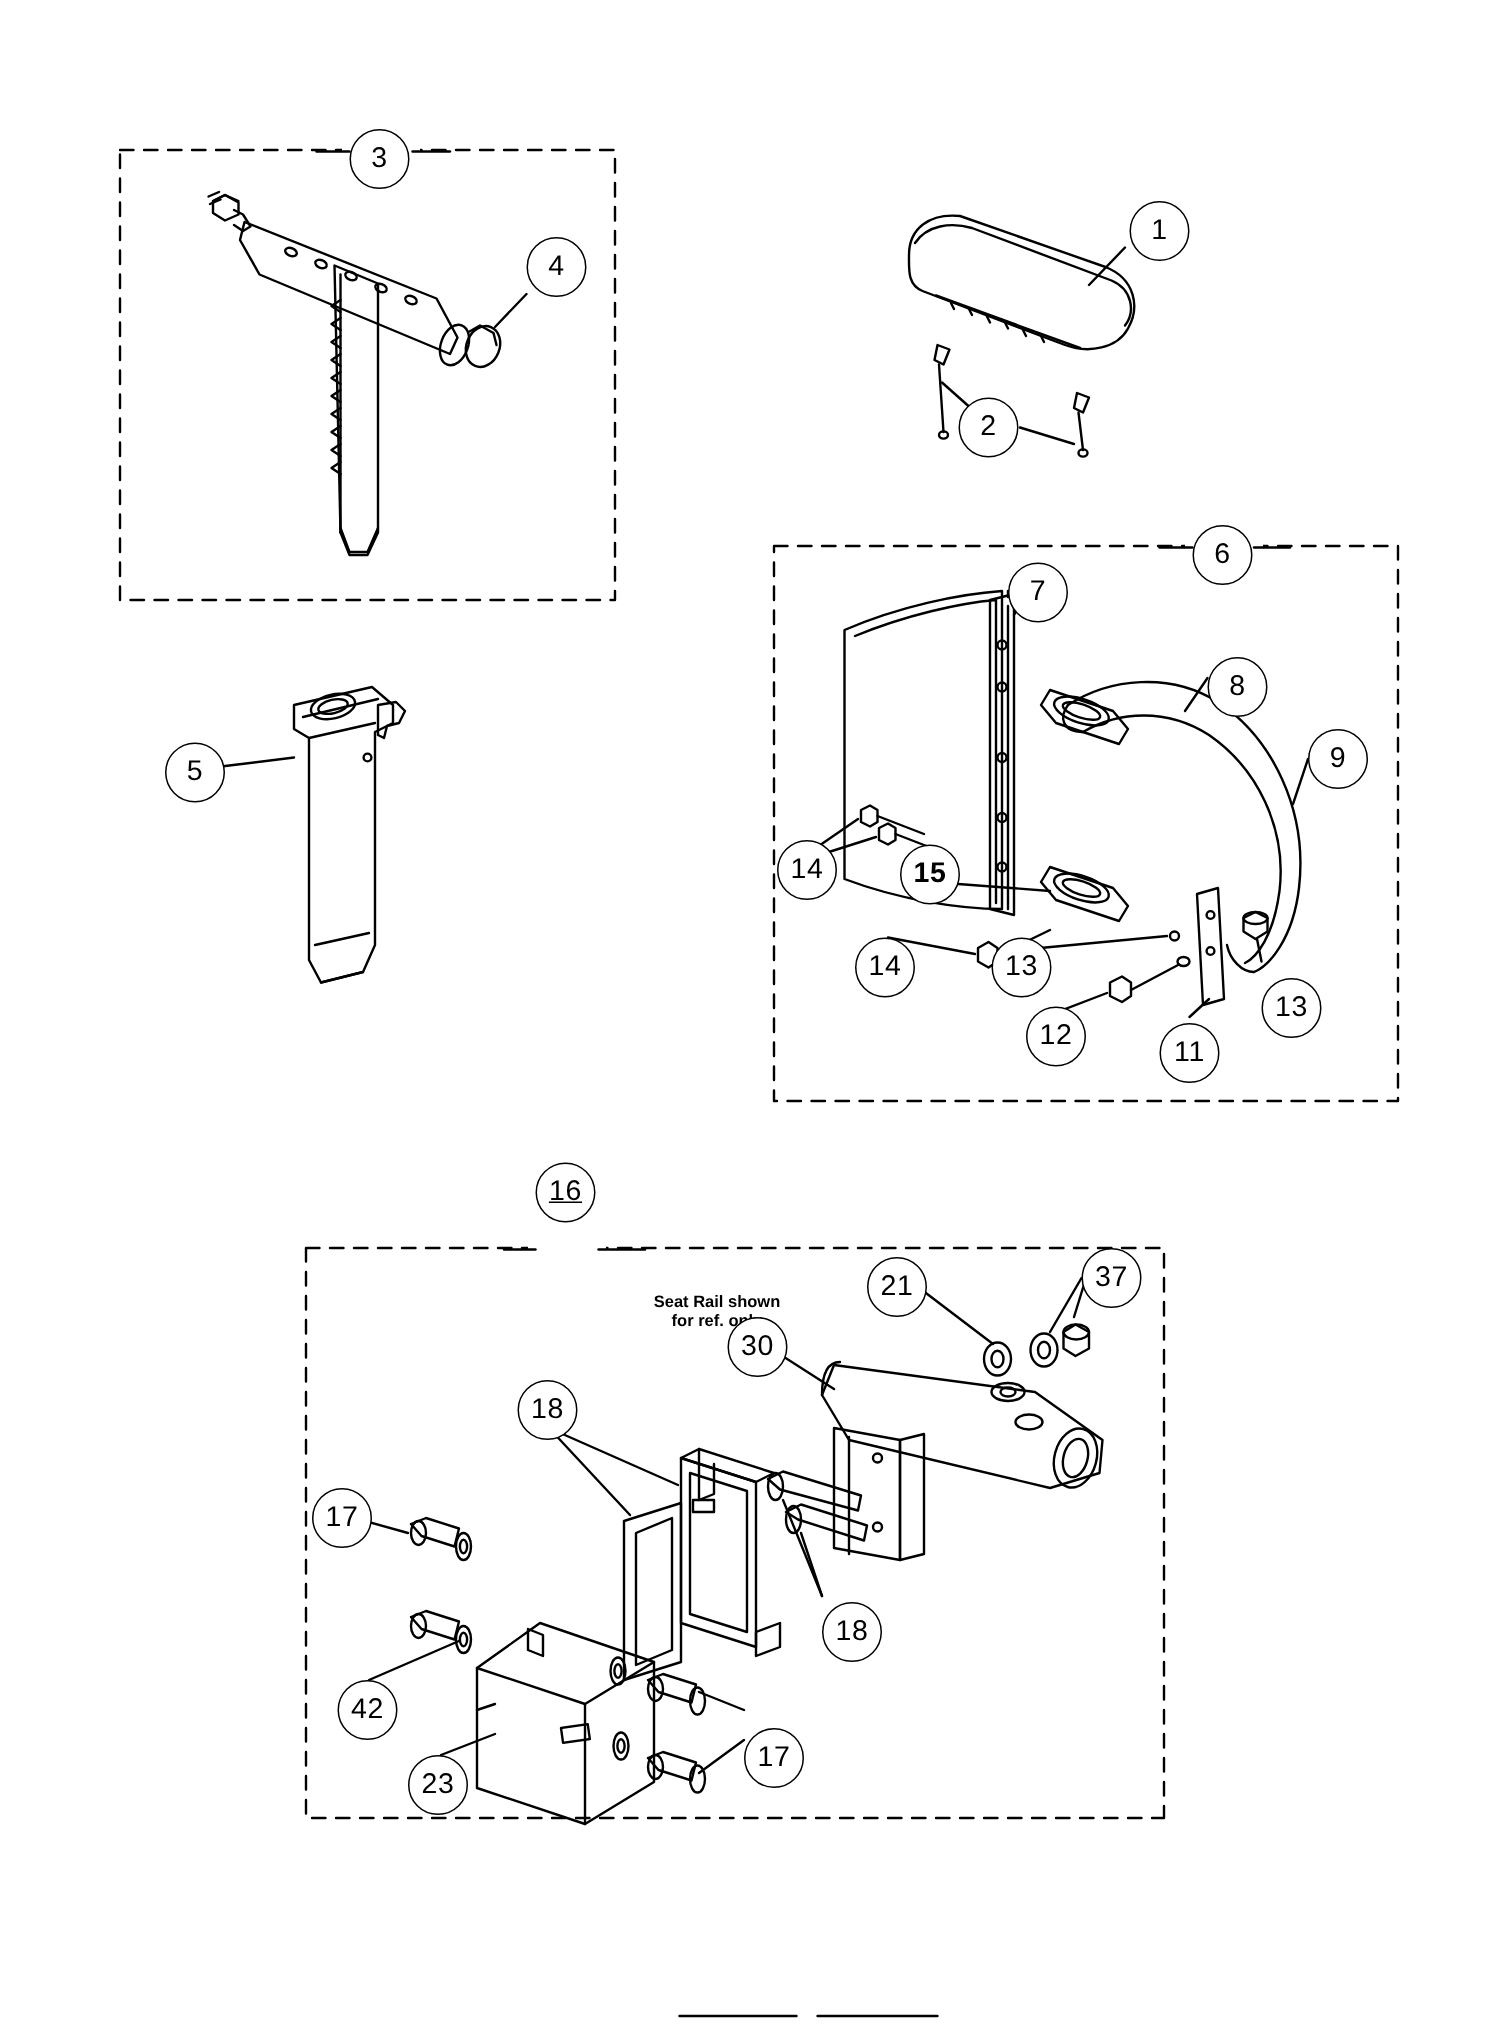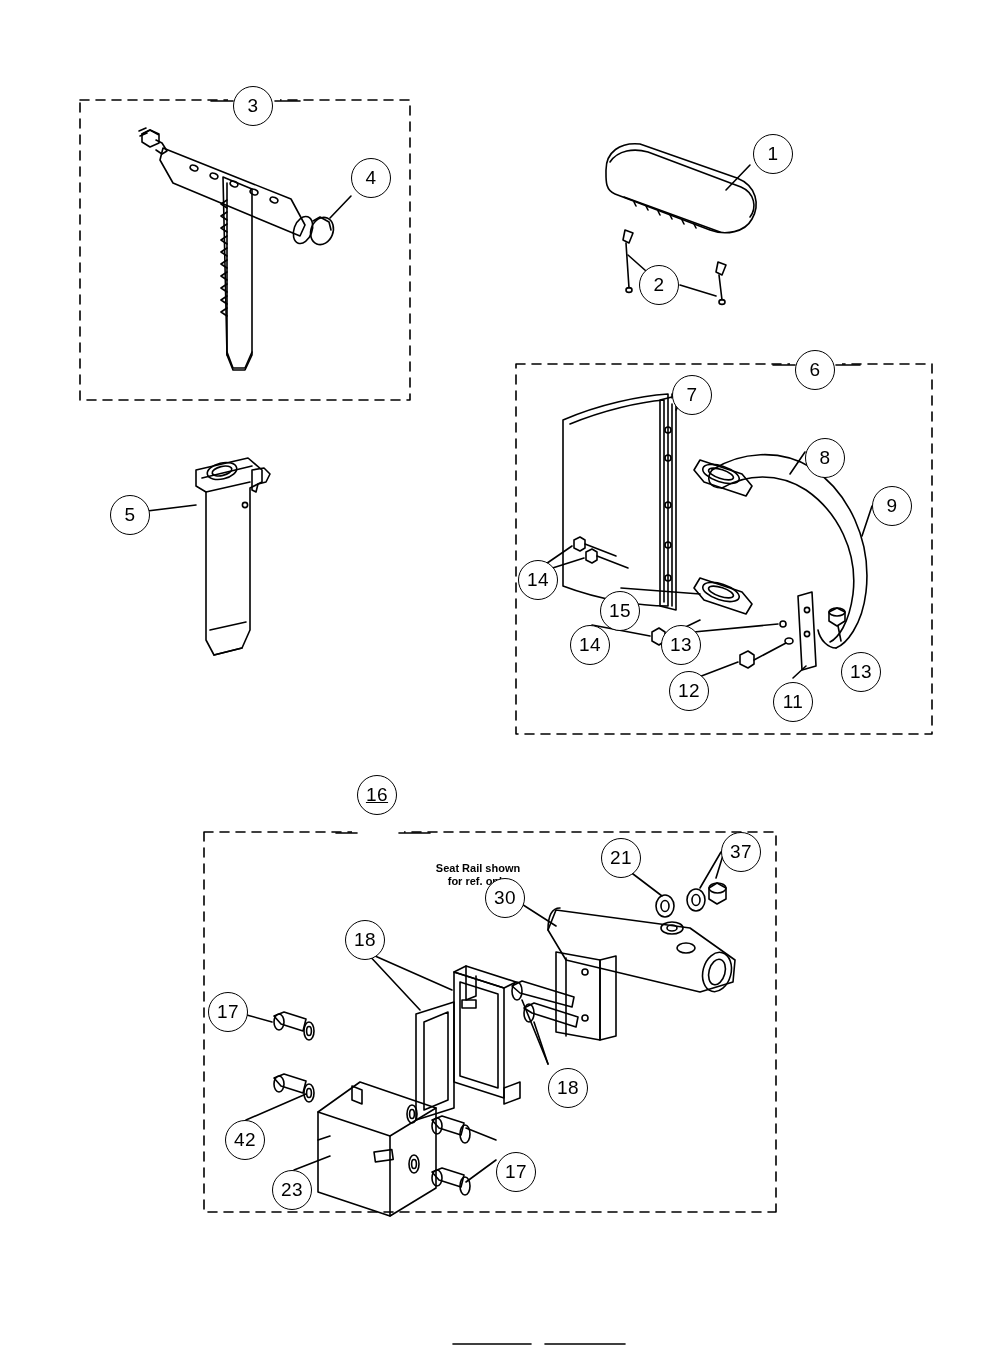--- a/index.html
+++ b/index.html
@@ -281,29 +281,29 @@
   <div class="callout" style="left:639px; top:265px;">2</div>
   <div class="callout" style="left:233px; top:86px;">3</div>
   <div class="callout" style="left:351px; top:158px;">4</div>
   <div class="callout" style="left:110px; top:495px;">5</div>
   <div class="callout" style="left:795px; top:350px;">6</div>
   <div class="callout" style="left:672px; top:375px;">7</div>
   <div class="callout" style="left:805px; top:438px;">8</div>
   <div class="callout" style="left:872px; top:486px;">9</div>
   <div class="callout" style="left:841px; top:652px;">13</div>
   <div class="callout" style="left:773px; top:682px;">11</div>
-  <div class="callout" style="left:669px; top:671px;">12</div>
+  <div class="callout" style="left:684px; top:671px;">12</div>
   <div class="callout" style="left:661px; top:625px;">13</div>
   <div class="callout" style="left:518px; top:560px;">14</div>
   <div class="callout" style="left:570px; top:625px;">14</div>
-  <div class="callout" style="left:600px; top:591px;">15</div>
+  <div class="callout" style="left:600px; top:563px;font-weight:bold;">15</div>
   <div class="callout" style="left:357px; top:775px;text-decoration:underline;">16</div>
   <div class="callout" style="left:208px; top:992px;">17</div>
   <div class="callout" style="left:496px; top:1152px;">17</div>
   <div class="callout" style="left:345px; top:920px;">18</div>
   <div class="callout" style="left:548px; top:1068px;">18</div>
   <div class="callout" style="left:485px; top:878px;">30</div>
-  <div class="callout" style="left:601px; top:838px;">21</div>
+  <div class="callout" style="left:578px; top:838px;">21</div>
   <div class="callout" style="left:721px; top:832px;">37</div>
   <div class="callout" style="left:272px; top:1170px;">23</div>
   <div class="callout" style="left:225px; top:1120px;">42</div>
 
 </div>
 
 </body></html>

